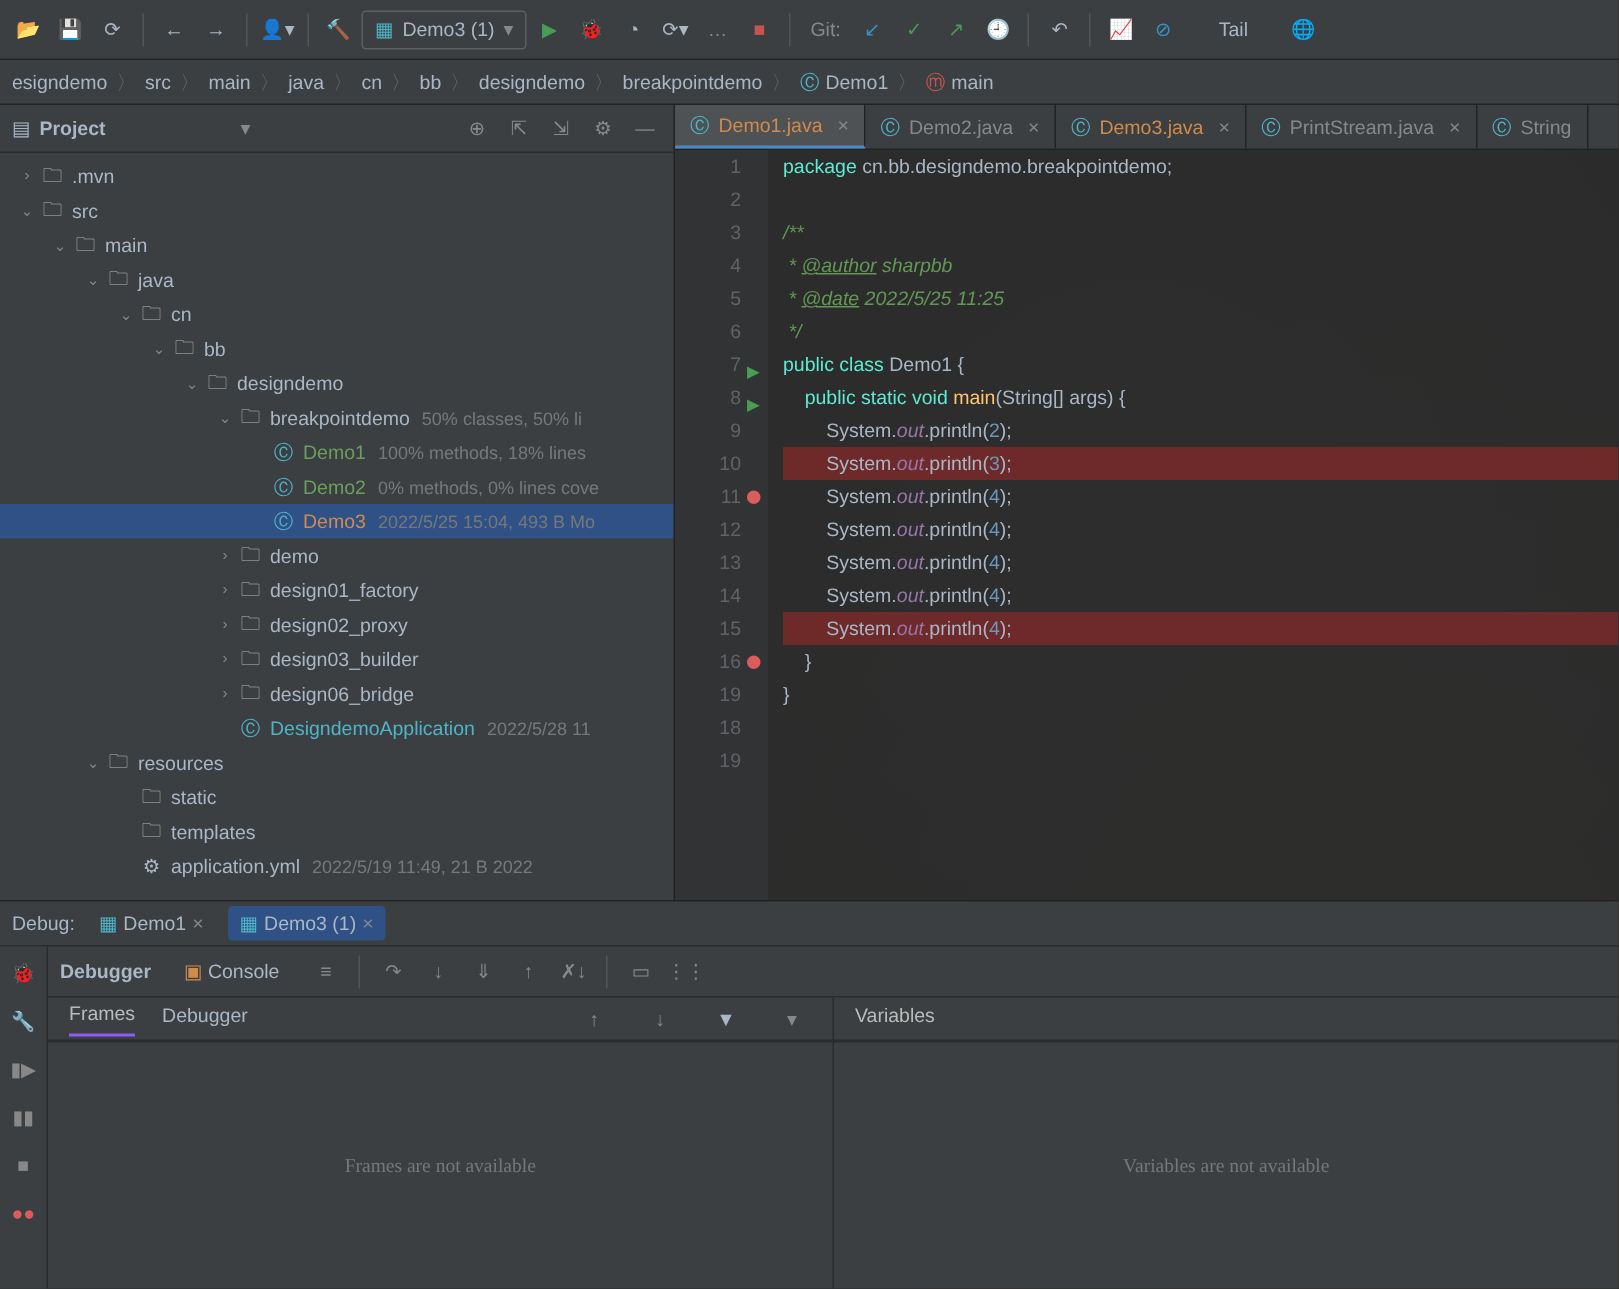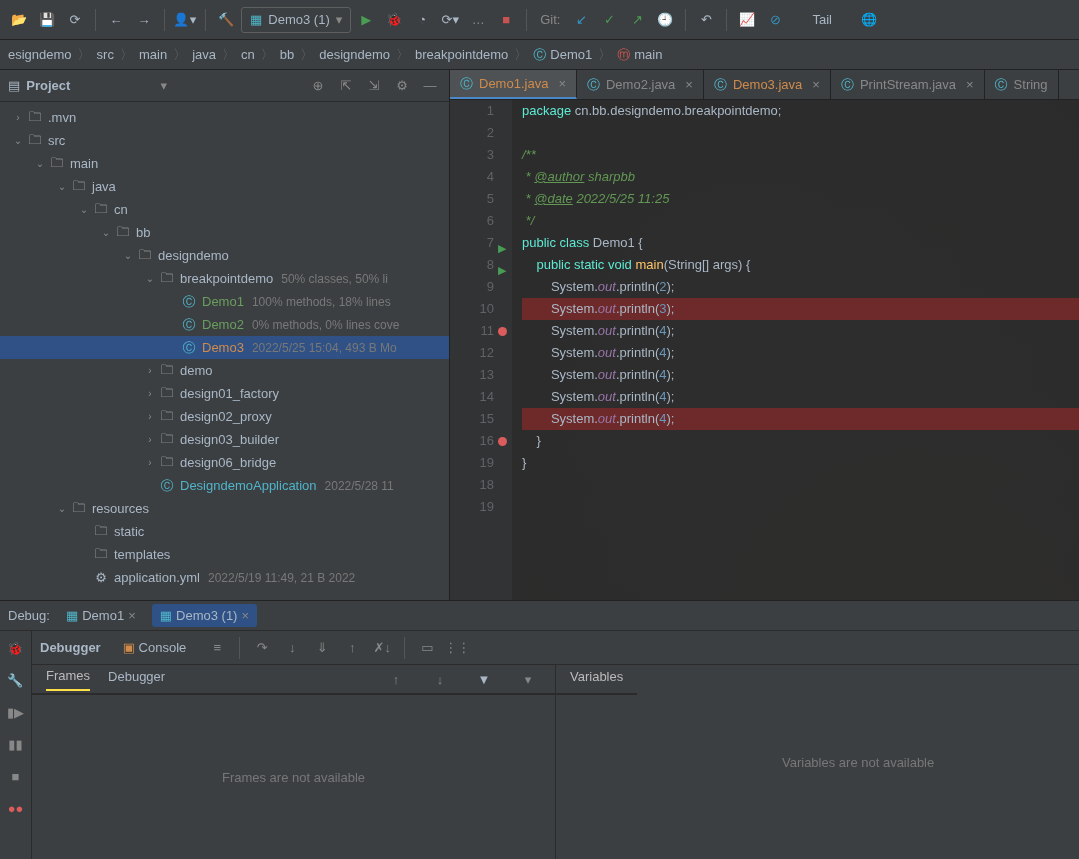--- a/index.html
+++ b/index.html
@@ -44,25 +44,25 @@
 .bp-dot{position:absolute;left:48px;top:7px;width:9px;height:9px;border-radius:50%;background:#db5c5c}
 .run-arrow{position:absolute;left:48px;top:5px;color:#499c54;font-size:11px}
 .debug-panel{height:259px;border-top:1px solid #222;display:flex;flex-direction:column;background:#3c3f41;position:relative;z-index:1}
 .dbg-header{height:30px;display:flex;align-items:center;padding:0 8px;gap:8px;border-bottom:1px solid #2b2b2b}
 .dbg-tab{display:flex;align-items:center;gap:4px;padding:4px 8px;cursor:pointer;border-radius:3px}
 .dbg-tab.sel{background:#2f5185}
 .dbg-toolbar{height:34px;display:flex;align-items:center;padding:0 8px;gap:4px;border-bottom:1px solid #2b2b2b}
 .dbg-body{flex:1;display:flex}
 .dbg-side{width:32px;background:#3c3f41;border-right:1px solid #2b2b2b;display:flex;flex-direction:column;align-items:center;padding-top:4px;gap:6px}
 .dbg-left{flex:1;border-right:1px solid #2b2b2b;display:flex;flex-direction:column}
-.dbg-right{flex:1;display:flex;flex-direction:row}
+.dbg-right{flex:1;display:flex;flex-direction:column}
 .sub-tabs{height:30px;display:flex;align-items:center;gap:18px;padding:0 14px;border-bottom:2px solid #2b2b2b}
 .sub-tab{cursor:pointer;padding-bottom:6px}
-.sub-tab.active{border-bottom:2px solid #fde047;color:#bbb}
-.empty-msg{flex:1;display:flex;align-items:center;justify-content:center;color:#777;font-family:Liberation Sans, sans-serif}
+.sub-tab.active{border-bottom:2px solid #8b5cf6;color:#bbb}
+.empty-msg{flex:1;display:flex;align-items:center;justify-content:center;color:#777;font-family:Liberation Serif, serif}
 .orange{color:#d08b4c}
 .green{color:#6a9e5e}
 .grey{color:#888}
 .tealico{color:#4fb4c9}
 </style>
 </head>
 <body>
 
 <div class="toolbar">
   <div class="tbtn">📂</div>

